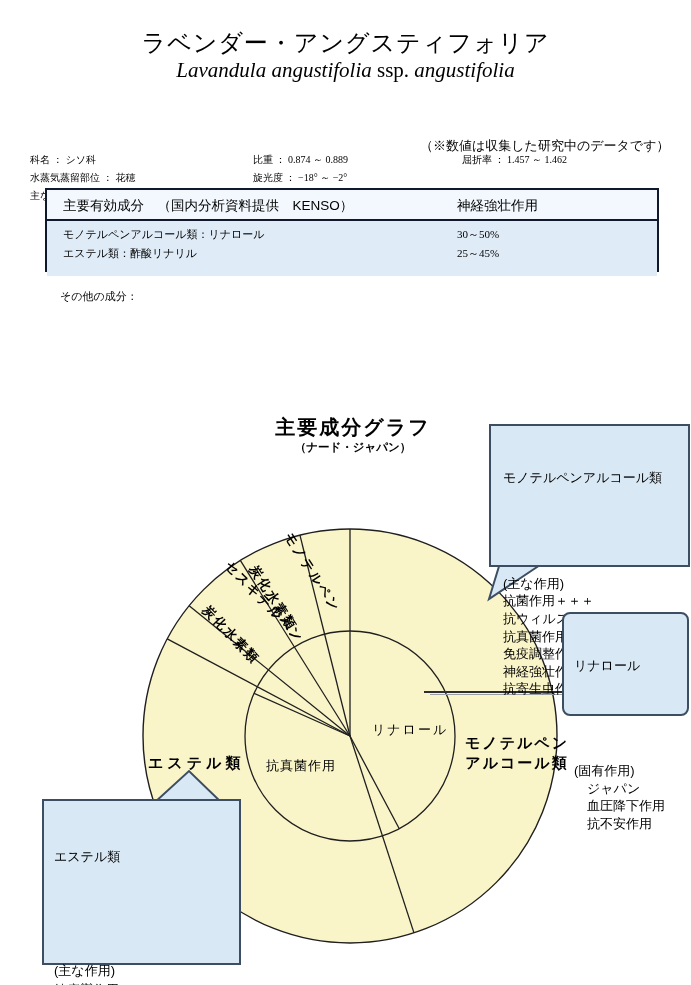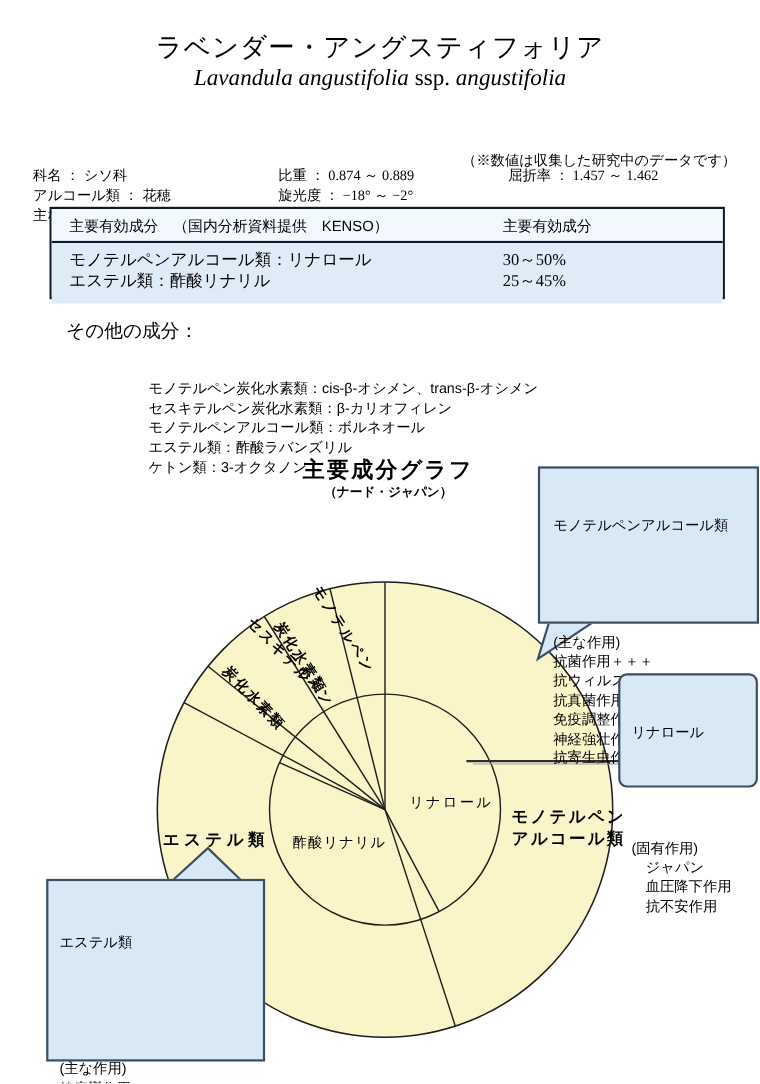--- a/index.html
+++ b/index.html
@@ -13,40 +13,40 @@
         font-family:"Liberation Sans",sans-serif;color:var(--text);}
   .abs{position:absolute;}
 
   
   .title{top:27px;left:10px;width:671px;text-align:center;font-size:24px;font-weight:500;letter-spacing:1px;}
   .subtitle{top:58px;left:10px;width:671px;text-align:center;font-size:21px;
             font-family:"Liberation Serif",serif;}
   .subtitle .it{font-style:italic;text-align:center;}
 
   
-  .prop-col{font-size:13px;line-height:18px;white-space:pre;}
+  .prop-col{font-size:10px;line-height:18px;white-space:pre;}
   .serifnum{font-family:Liberation Serif, serif;}
   .prop-c1{top:97px;left:30px;}
   .prop-c2{top:97px;left:253px;}
   .prop-c3{top:97px;left:462px;}
   .prop-note{top:137px;left:420px;font-size:13px;}
 
   
   .spec-table{top:188px;left:45px;width:614px;height:84px;border:2px solid var(--table_border);box-sizing:border-box;}
   .spec-head{position:relative;height:31px;background:var(--table_header_bg);
              border-bottom:2px solid var(--table_border);box-sizing:border-box;padding-left:48px;}
   .spec-head .h-left{position:absolute;left:16px;top:7px;font-size:13.5px;}
   .spec-head .h-right{position:absolute;left:410px;top:7px;font-size:13.5px;}
   .spec-body{position:relative;height:49px;background:var(--table_body_bg);padding-top:6px;box-sizing:content-box;}
-  .spec-row{position:relative;height:19px;font-size:15px;}
+  .spec-row{position:relative;height:19px;font-size:11px;}
   .spec-row .c-name{position:absolute;left:16px;}
   .spec-row .c-amt{position:absolute;left:410px;font-family:"Liberation Serif","Liberation Sans",serif;}
 
   
-  .others-label{top:289px;left:60px;font-size:17px;}
+  .others-label{top:289px;left:60px;font-size:11px;}
   .others-list{top:289px;left:135px;font-size:13px;line-height:18.2px;white-space:pre;}
 
   
   .chart-title{top:414px;left:10px;width:686px;text-align:center;font-size:20px;font-weight:bold;letter-spacing:2px;}
   .chart-subtitle{top:440px;left:10px;width:686px;text-align:center;font-size:11.5px;font-weight:bold;}
 
   
   #pie-svg{position:absolute;left:0;top:0;width:691px;height:985px;}
   .tail{fill:var(--callout_bg);stroke:var(--callout_border);stroke-width:2px;}
 
@@ -71,52 +71,49 @@
 </head>
 <body>
 
 <div id="page">
 
   <div class="abs title">ラベンダー・アングスティフォリア</div>
   <div class="abs subtitle"><span class="it">Lavandula angustifolia</span><span> ssp. </span><span class="it">angustifolia</span></div>
 
   <div class="abs prop-col prop-c1">
     
-  <div class="prop-row">科名 ： シソ科</div><div class="prop-row">アルコール類 ： 花穂</div><div class="prop-row">主な産地 ： フランス</div></div>
+  <div class="prop-row">科名 ： シソ科</div><div class="prop-row">水蒸気蒸留部位 ： 花穂</div><div class="prop-row">主な産地 ： フランス</div></div>
   <div class="abs prop-col prop-c2 serifnum">
     
   <div class="prop-row">比重 ： 0.874 ～ 0.889</div><div class="prop-row">旋光度 ： −18° ～ −2°</div></div>
   <div class="abs prop-col prop-c3 serifnum">
     
   <div class="prop-row">屈折率 ： 1.457 ～ 1.462</div></div>
   <div class="abs prop-note">（※数値は収集した研究中のデータです）</div>
 
   <div class="abs spec-table">
     <div class="spec-head">
       <span class="h-left">主要有効成分　（国内分析資料提供　KENSO）</span>
-      <span class="h-right">主要有効成分</span>
+      <span class="h-right">神経強壮作用</span>
     </div>
     <div class="spec-body">
 
         <div class="spec-row">
           <span class="c-name">モノテルペンアルコール類：リナロール</span>
           <span class="c-amt">30～50%</span>
         </div>
 
         <div class="spec-row">
           <span class="c-name">エステル類：酢酸リナリル</span>
           <span class="c-amt">25～45%</span>
         </div>
       </div>
   </div>
 
   <div class="abs others-label">その他の成分：</div>
-  <div class="abs others-list">
-    
-  <div class="others-item">モノテルペン炭化水素類：cis-β-オシメン、trans-β-オシメン</div><div class="others-item">セスキテルペン炭化水素類：β-カリオフィレン</div><div class="others-item">モノテルペンアルコール類：ボルネオール</div><div class="others-item">エステル類：酢酸ラバンズリル</div><div class="others-item">ケトン類：3-オクタノン</div></div>
 
   <div class="abs chart-title">主要成分グラフ</div>
   <div class="abs chart-subtitle">（ナード・ジャパン）</div>
 
   <svg id="pie-svg" viewBox="0 0 691 985">
     <g id="pie-dynamic">
         <circle cx="350" cy="736" r="207" fill="#faf5c9" stroke="#1f1f1f" stroke-width="1.4"></circle>
         <line x1="350" y1="736" x2="350" y2="529" stroke="#1f1f1f" stroke-width="1.3"></line>
         <line x1="350" y1="736" x2="413.9665178356141" y2="932.8686988730967" stroke="#1f1f1f" stroke-width="1.3"></line>
         <line x1="350" y1="736" x2="167.2298482782021" y2="638.8193865033206" stroke="#1f1f1f" stroke-width="1.3"></line>
@@ -127,21 +124,21 @@
         <line x1="350" y1="736" x2="399.29451409251857" y2="828.7094972501873" stroke="#1f1f1f" stroke-width="1.3"></line>
         <line x1="350" y1="736" x2="254.0777269475269" y2="693.292652477041" stroke="#1f1f1f" stroke-width="1.3"></line>
         <line x1="430" y1="694.5" x2="562" y2="694.5" stroke="#9aa0a6" stroke-width="1"></line>
         <line x1="424" y1="692" x2="562" y2="692" stroke="#2e2e2e" stroke-width="2"></line>
       </g>
     <polygon class="tail" points="500,563 543,563 489,599"></polygon>
     <polygon class="tail" points="154,803 222,803 189,771"></polygon>
   </svg>
 
   <div class="abs pie-label lbl-linalool">リナロール</div>
-  <div class="abs pie-label lbl-linalyl">酢酸リナリル</div>
+  <div class="abs pie-label lbl-linalyl">抗真菌作用</div>
   <div class="abs lbl-mta">
     <div>モノテルペン</div>
     <div>アルコール類</div>
   </div>
   <div class="abs lbl-esters">エステル類</div>
   <div class="abs rot-label lbl-sesq">
     <div>セスキテルペン</div>
     <div>炭化水素類</div>
   </div>
   <div class="abs rot-label lbl-mth">

